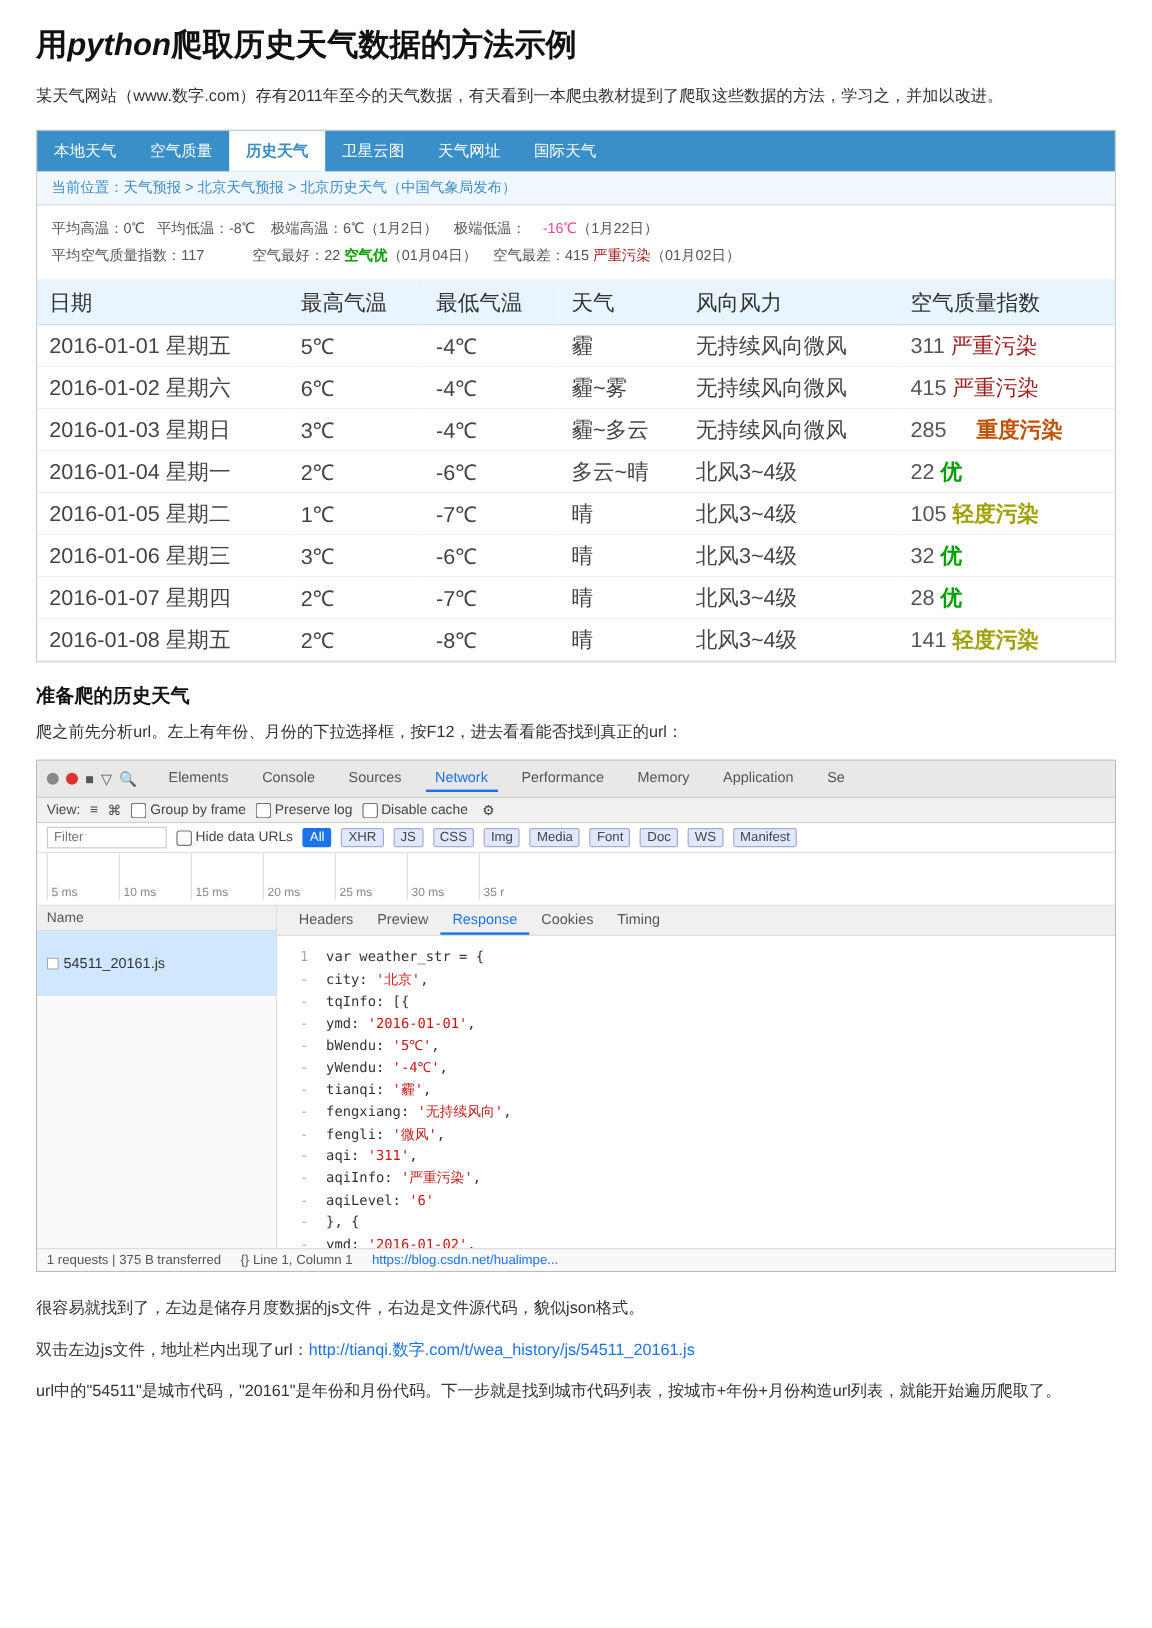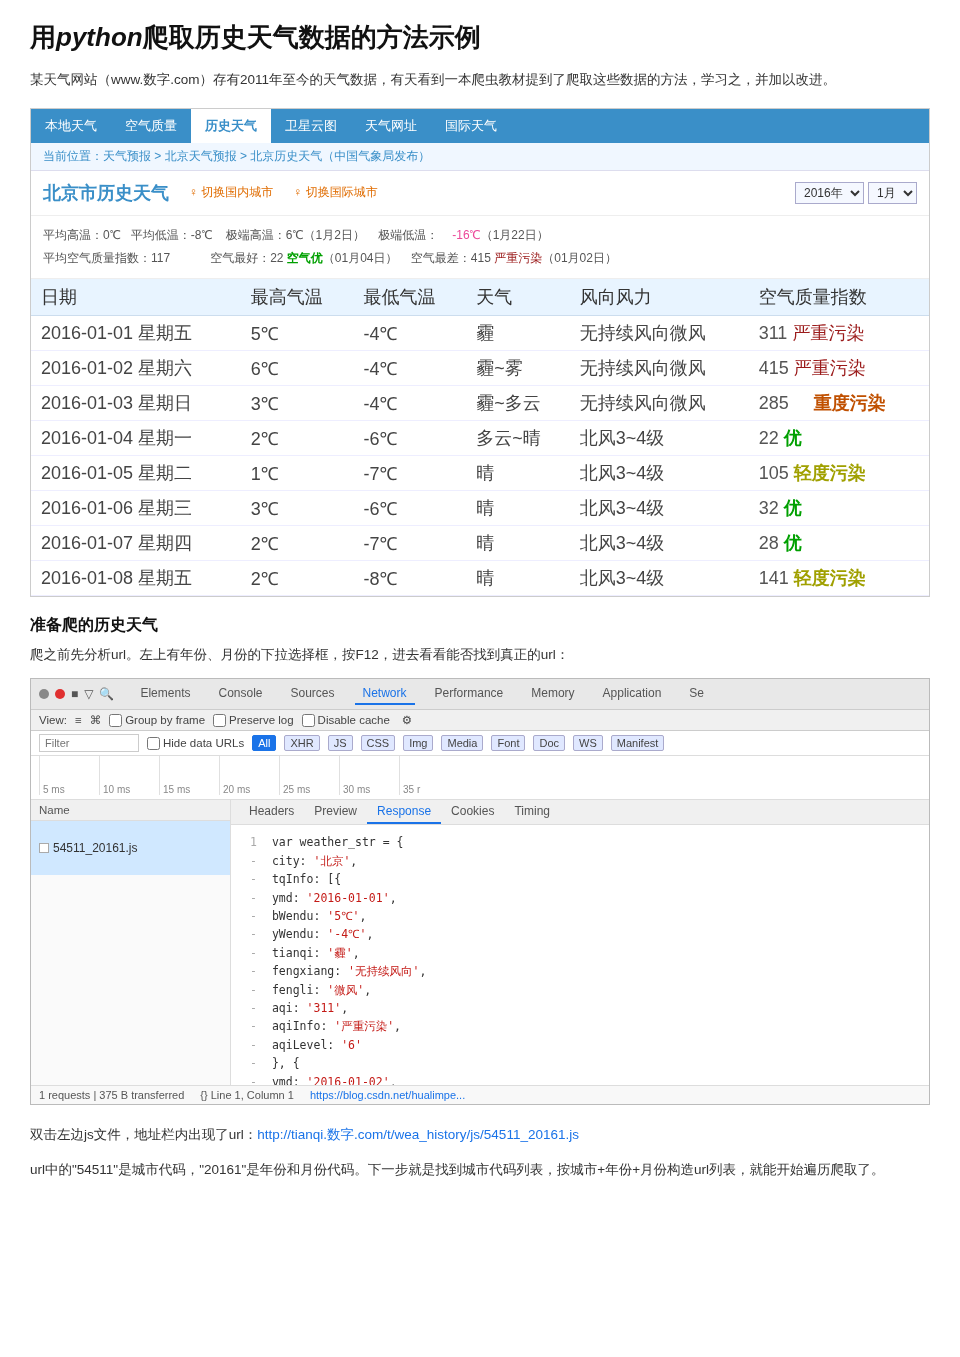--- a/index.html
+++ b/index.html
@@ -338,39 +338,20 @@
     <div class="weather-nav-item">本地天气</div>
     <div class="weather-nav-item">空气质量</div>
     <div class="weather-nav-item active">历史天气</div>
     <div class="weather-nav-item">卫星云图</div>
     <div class="weather-nav-item">天气网址</div>
     <div class="weather-nav-item">国际天气</div>
   </div>
 
   <div class="weather-breadcrumb">当前位置：天气预报 &gt; 北京天气预报 &gt; 北京历史天气（中国气象局发布）</div>
 
-  <div class="weather-header">
-    <div style="display:flex;align-items:center;gap:8px;">
-      <span class="weather-title">北京市历史天气</span>
-      <span class="city-switch">
-        <span style="color:#e06c00;">♀</span> <span>切换国内城市</span>
-      </span>
-      <span class="city-switch">
-        <span style="color:#e06c00;">♀</span> <span>切换国际城市</span>
-      </span>
-    </div>
-    <div class="year-month-select">
-      <select>
-        <option>2016年</option>
-      </select>
-      <select>
-        <option>1月</option>
-      </select>
-    </div>
-  </div>
 
   <div class="weather-stats">
     <div>
       平均高温：0℃&nbsp;&nbsp;&nbsp;平均低温：-8℃&nbsp;&nbsp;&nbsp;&nbsp;极端高温：6℃（1月2日）&nbsp;&nbsp;&nbsp;&nbsp;极端低温：<span class="red">-16℃</span>（1月22日）
     </div>
     <div>
       平均空气质量指数：117&nbsp;&nbsp;&nbsp;&nbsp;&nbsp;&nbsp;&nbsp;&nbsp;&nbsp;&nbsp;&nbsp;&nbsp;空气最好：22 <span class="aqi-good">空气优</span>（01月04日）&nbsp;&nbsp;&nbsp;&nbsp;空气最差：415 <span class="aqi-severe">严重污染</span>（01月02日）
     </div>
   </div>
 
@@ -572,17 +553,18 @@
   </div>
 
   <div class="devtools-statusbar">
     <span>1 requests | 375 B transferred</span>
     <span>{}  Line 1, Column 1</span>
     <span style="color:#1a73e8;">https://blog.csdn.net/hualimpe...</span>
   </div>
 </div>
 
 <div class="bottom-text">
+  <p>很容易就找到了，左边是储存月度数据的js文件，右边是文件源代码，貌似json格式。</p>
   <p>
     双击左边js文件，地址栏内出现了url：<span class="link-style">http://tianqi.数字.com/t/wea_history/js/54511_20161.js</span>
   </p>
   <p>url中的"54511"是城市代码，"20161"是年份和月份代码。下一步就是找到城市代码列表，按城市+年份+月份构造url列表，就能开始遍历爬取了。</p>
 </div>
 
 </body></html>

